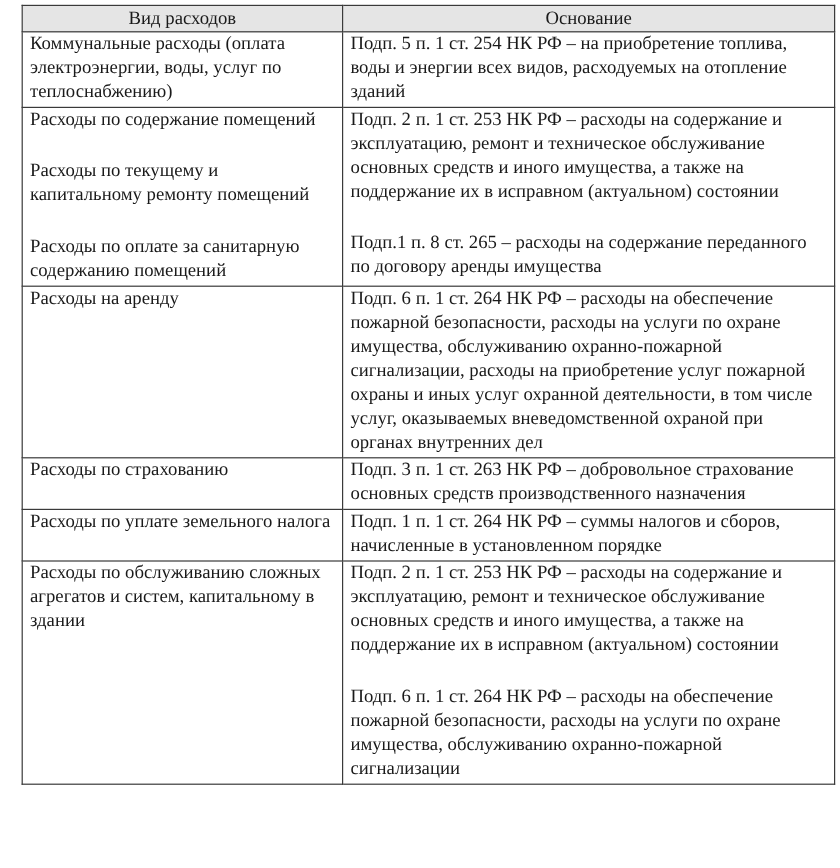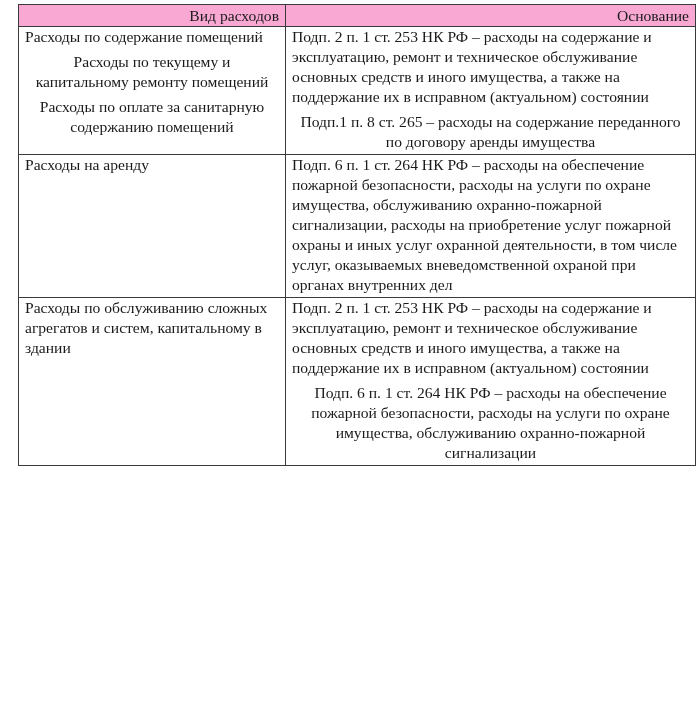--- a/index.html
+++ b/index.html
@@ -13,41 +13,49 @@
     }
     .tbl col.c1 { width: 267px; }
     .tbl col.c2 { width: 410px; }
     .tbl th, .tbl td {
       border: 1.4px solid #3a3a3a;
       vertical-align: top;
       padding: 0 6px 2px 6px;
       text-align: left;
     }
     .tbl th {
-      background: #f9a8d4; font-weight: normal; text-align: right;
+      background: #e5e5e5; font-weight: normal; text-align: center;
       padding-top: 0; padding-bottom: 0; height: 21px; line-height: 21px;
     }
     .tbl td p { margin: 0; }
-    .tbl td p + p { margin-top: 5px; text-align: center; }
+    .tbl td p + p { margin-top: 23px; }
   </style>
 </head>
 <body>
 
 <table class="tbl">
   <colgroup>
       <col class="c1">
       <col class="c2">
     </colgroup>
   <thead>
     <tr>
       <th>Вид расходов</th>
       <th>Основание</th>
     </tr>
   </thead>
   <tbody>
+    <tr>
+      <td>
+          <p>Коммунальные расходы (оплата электроэнергии, воды, услуг по теплоснабжению)</p>
+        </td>
+      <td>
+          <p>Подп. 5 п. 1 ст. 254 НК РФ – на приобретение топлива, воды и энергии всех видов, расходуемых на отопление зданий</p>
+        </td>
+    </tr>
     <tr>
       <td>
         <p>Расходы по содержание помещений</p>
         <p>Расходы по текущему и капитальному ремонту помещений</p>
         <p>Расходы по оплате за санитарную содержанию помещений</p>
       </td>
       <td>
         <p>Подп. 2 п. 1 ст. 253 НК РФ – расходы на содержание и эксплуатацию, ремонт и техническое обслуживание основных средств и иного имущества, а также на поддержание их в исправном (актуальном) состоянии</p>
         <p>Подп.1 п. 8 ст. 265 – расходы на содержание переданного по договору аренды имущества</p>
       </td>
@@ -55,20 +63,36 @@
     <tr>
       <td>
           <p>Расходы на аренду</p>
         </td>
       <td>
           <p>Подп. 6 п. 1 ст. 264 НК РФ – расходы на обеспечение пожарной безопасности, расходы на услуги по охране имущества, обслуживанию охранно-пожарной сигнализации, расходы на приобретение услуг пожарной охраны и иных услуг охранной деятельности, в том числе услуг, оказываемых вневедомственной охраной при органах внутренних дел</p>
         </td>
     </tr>
     <tr>
       <td>
+          <p>Расходы по страхованию</p>
+        </td>
+      <td>
+          <p>Подп. 3 п. 1 ст. 263 НК РФ – добровольное страхование основных средств производственного назначения</p>
+        </td>
+    </tr>
+    <tr>
+      <td>
+          <p>Расходы по уплате земельного налога</p>
+        </td>
+      <td>
+          <p>Подп. 1 п. 1 ст. 264 НК РФ – суммы налогов и сборов, начисленные в установленном порядке</p>
+        </td>
+    </tr>
+    <tr>
+      <td>
           <p>Расходы по обслуживанию сложных агрегатов и систем, капитальному в здании</p>
         </td>
       <td>
         <p>Подп. 2 п. 1 ст. 253 НК РФ – расходы на содержание и эксплуатацию, ремонт и техническое обслуживание основных средств и иного имущества, а также на поддержание их в исправном (актуальном) состоянии</p>
         <p>Подп. 6 п. 1 ст. 264 НК РФ – расходы на обеспечение пожарной безопасности, расходы на услуги по охране имущества, обслуживанию охранно-пожарной сигнализации</p>
       </td>
     </tr>
   </tbody>
 </table>
 

